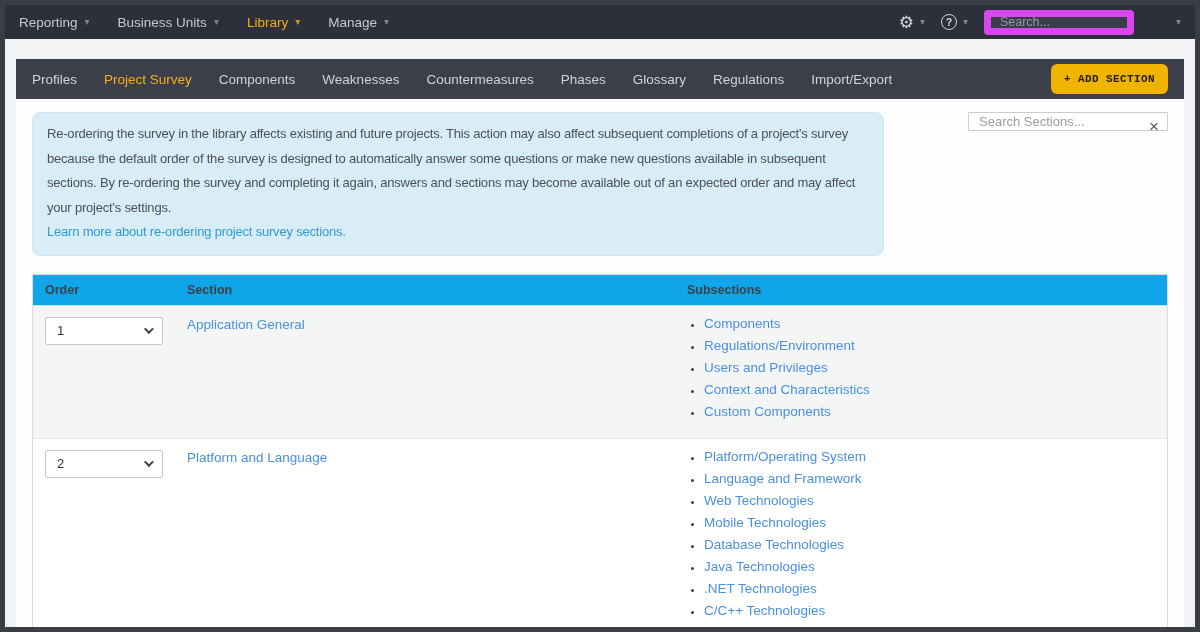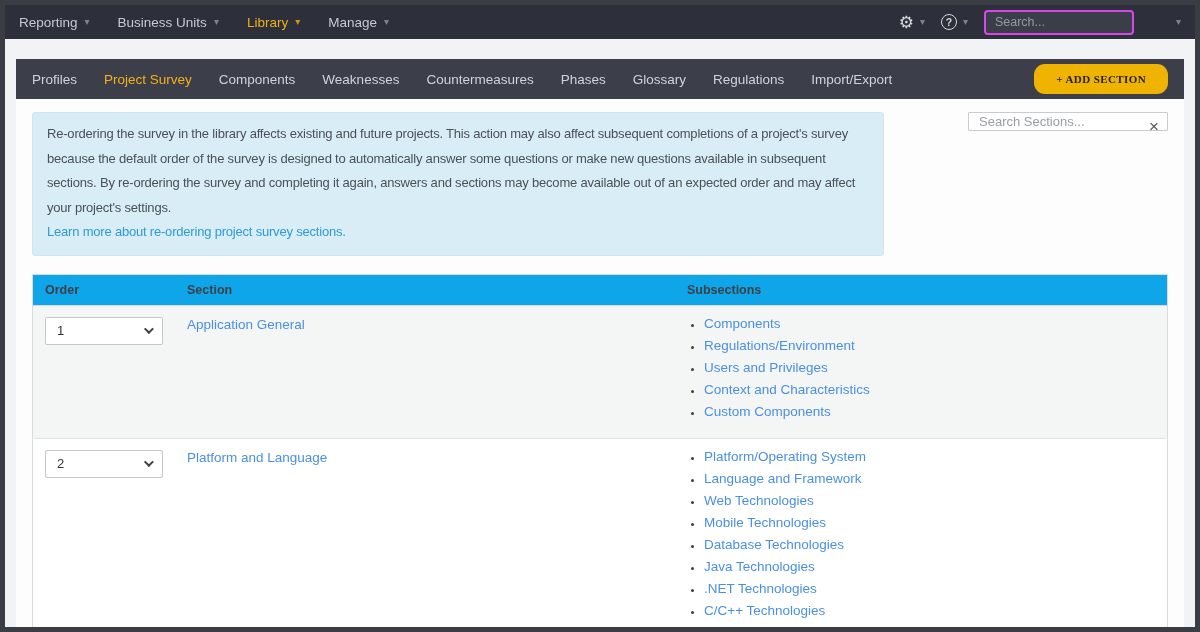--- a/index.html
+++ b/index.html
@@ -35,21 +35,21 @@
   .topnav-tool { display:flex; align-items:center; gap:6px; margin-right:16px; cursor:pointer; }
   .gear { color:#d5d7dc; font-size:17px; line-height:1; }
   .help-circle {
     width:16px; height:16px; border:1.5px solid #d5d7dc; border-radius:50%;
     color:#d5d7dc; font-size:10.5px; font-weight:bold;
     display:flex; align-items:center; justify-content:center;
   }
   .topnav-tool .caret { color:#7e818b; }
   .topnav-search {
     width:150px; height:25px;
-    background:#3a3e49; border:2px solid #d946ef; border-radius:4px;
+    background:#3a3e49; border:7px solid #d946ef; border-radius:4px;
     color:#d5d7dc; font-size:12.5px; padding:0 9px; outline:none;
   }
   .topnav-search::placeholder { color:#959aa3; }
   .user-caret { color:#7e818b; margin-left:42px; cursor:pointer; }
 
   
   .subnav {
     margin:20px 11px 0; height:40px; flex:0 0 40px;
     background:#3c3f4a;
     display:flex; align-items:center;
@@ -57,37 +57,37 @@
   }
   .subnav-tabs { display:flex; align-items:flex-start; }
   .subnav-tab {
     color:#d0d3d9; font-size:13.5px; text-decoration:none;
     margin-right:27px; cursor:pointer; white-space:nowrap;
   }
   .subnav-tab.active { color:#f3b117; }
   .add-section {
     margin-left:auto;
     background:#efb302; color:#262007;
-    border:none; border-radius:11px;
-    font-family:Liberation Serif, serif;
+    border:none; border-radius:6px;
+    font-family:Liberation Mono, monospace;
     font-size:11px; font-weight:bold; letter-spacing:.4px;
-    padding:9px 22px; cursor:pointer; white-space:nowrap;
+    padding:9px 13px; cursor:pointer; white-space:nowrap;
   }
 
   
   .card {
     flex:1 1 auto;
     margin:0 11px; background:#fdfdfd;
     padding:13px 16px 0;
     overflow:hidden;
   }
   .info-row { display:flex; align-items:flex-start; }
   .info-banner {
     width:852px;
-    background:#d9edf7; border:1px solid #cde6f3; border-radius:3px;
+    background:#d9edf7; border:1px solid #cde6f3; border-radius:8px;
     padding:9px 14px 10px;
     font-size:13px; letter-spacing:-0.2px; line-height:24.5px; color:#4b5157;
   }
   .info-banner a {
     display:block; color:#2e9ad6; text-decoration:none; cursor:pointer;
   }
   .search-sections {
     margin-left:auto; position:relative; width:200px;
   }
   .search-sections input {

